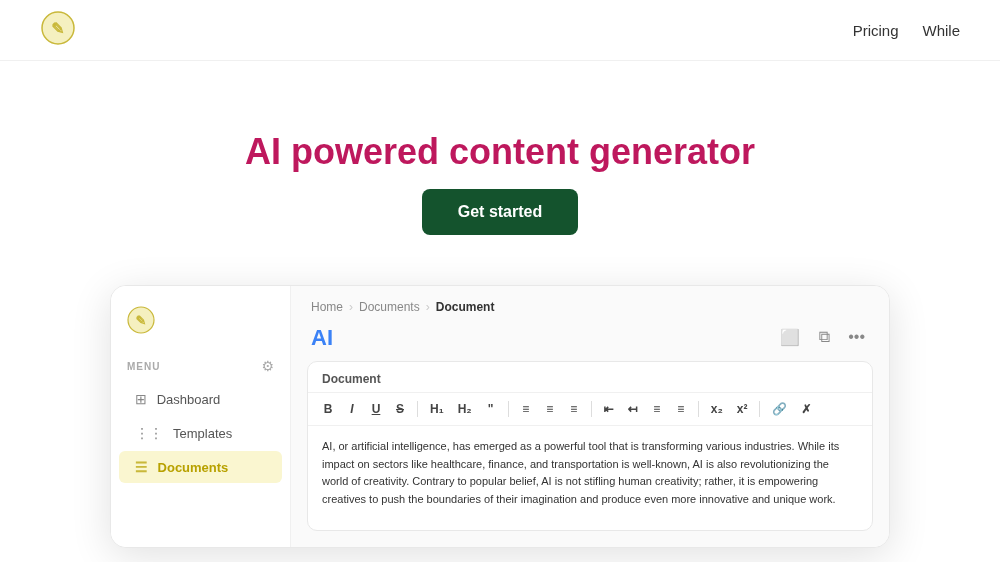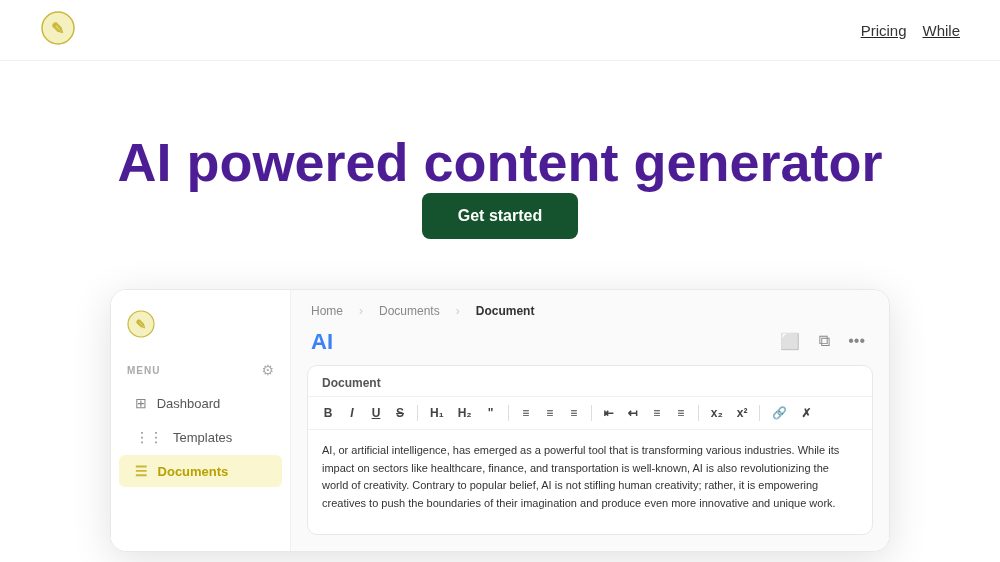--- a/index.html
+++ b/index.html
@@ -5,33 +5,33 @@
     * { box-sizing: border-box; margin: 0; padding: 0; }
     body { font-family: -apple-system, BlinkMacSystemFont, 'Segoe UI', sans-serif; background: #fff; color: #222; }
 
     
     nav {
       display: flex; align-items: center; justify-content: space-between;
       padding: 10px 40px; border-bottom: 1px solid #f0f0f0;
       position: sticky; top: 0; background: #fff; z-index: 10;
     }
     .nav-logo { width: 36px; height: 36px; }
-    .nav-links { display: flex; gap: 16px; text-decoration: underline; }
+    .nav-links { display: flex; gap: 24px; }
     .nav-links a { text-decoration: none; color: #333; font-size: 15px; }
     .btn-register {
       border: 1.5px solid #c9b83a; color: #c9b83a; background: transparent;
       padding: 6px 18px; border-radius: 6px; font-size: 14px; cursor: pointer;
       font-weight: 500;
     }
 
     
     .hero {
       text-align: center; padding: 70px 20px 50px;
     }
-    .hero h1 { font-size: 54px; font-weight: 800; color: #4c1d95; margin-bottom: 0; }
+    .hero h1 { font-size: 36px; font-weight: 800; color: #be185d; margin-bottom: 16px; }
     .hero p { font-size: 17px; color: #555; max-width: 520px; margin: 0 auto 32px; }
     .btn-get-started {
       background: #14532d; color: #fff; border: none;
       padding: 14px 36px; border-radius: 8px; font-size: 16px; font-weight: 600;
       cursor: pointer;
     }
 
     
     .preview-wrapper {
       display: flex; justify-content: center; padding: 0 20px 40px;
@@ -79,21 +79,21 @@
     .sidebar-item.active .sidebar-icon { opacity: 1; color: #c9b83a; }
 
     
     .main-content {
       flex: 1; display: flex; flex-direction: column;
       background: #fafafa;
     }
 
     
     .breadcrumb {
-      display: flex; align-items: center; gap: 16px;
+      display: flex; align-items: center; gap: 6px;
       padding: 14px 20px 4px;
       font-size: 12px; color: #888;
     }
     .breadcrumb span { cursor: pointer; }
     .breadcrumb .sep { color: #ccc; }
     .breadcrumb .current { font-weight: 600; color: #333; }
 
     
     .doc-header {
       display: flex; align-items: center; justify-content: space-between;

